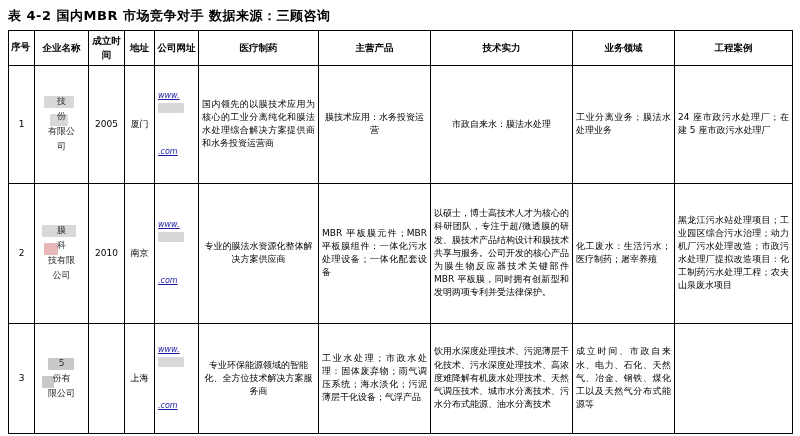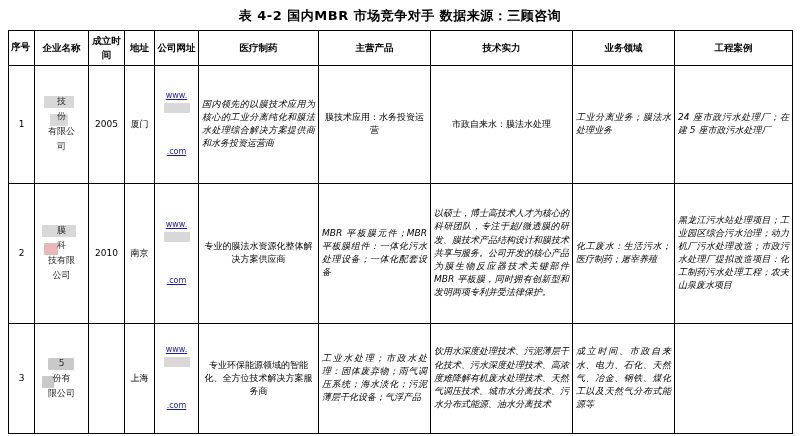--- a/index.html
+++ b/index.html
@@ -15,21 +15,21 @@
     overflow: hidden;
   }
   .page {
     width: 800px;
     height: 436px;
     position: relative;
     box-sizing: border-box;
     padding: 6px 8px 0 8px;
   }
   .doc-title {
-    text-align: center;
+    text-align: left;
     font-size: 13px;
     font-weight: bold;
     letter-spacing: 0.5px;
     margin: 2px 0 6px 0;
     line-height: 1.2;
   }
   table.mbr {
     border-collapse: collapse;
     width: 784px;
     table-layout: fixed;
@@ -58,28 +58,28 @@
   col.c-web    { width: 44px; }
   col.c-pos    { width: 120px; }
   col.c-prod   { width: 112px; }
   col.c-tech   { width: 142px; }
   col.c-biz    { width: 102px; }
   col.c-case   { width: 118px; }
 
   td.idx, td.year, td.loc { text-align: center; }
   td.loc { letter-spacing: 0; text-align: center; }
   td.name { text-align: center; padding: 2px 6px; }
-  td.web  { text-align: center; font-size: 8px; }
+  td.web  { font-size: 8px; font-style: italic; }
 
   .vtext {
     display: block;
     text-align: left;
     line-height: 1.5;
   }
-  .cell-body { text-align: justify; font-style: italic; }
+  .cell-body { text-align: justify; }
   .cell-center { text-align: center; }
 
   
   .name-lines { position: relative; }
   .name-lines .ln {
     display: block;
     position: relative;
     height: 15px;
     line-height: 15px;
     text-align: center;

